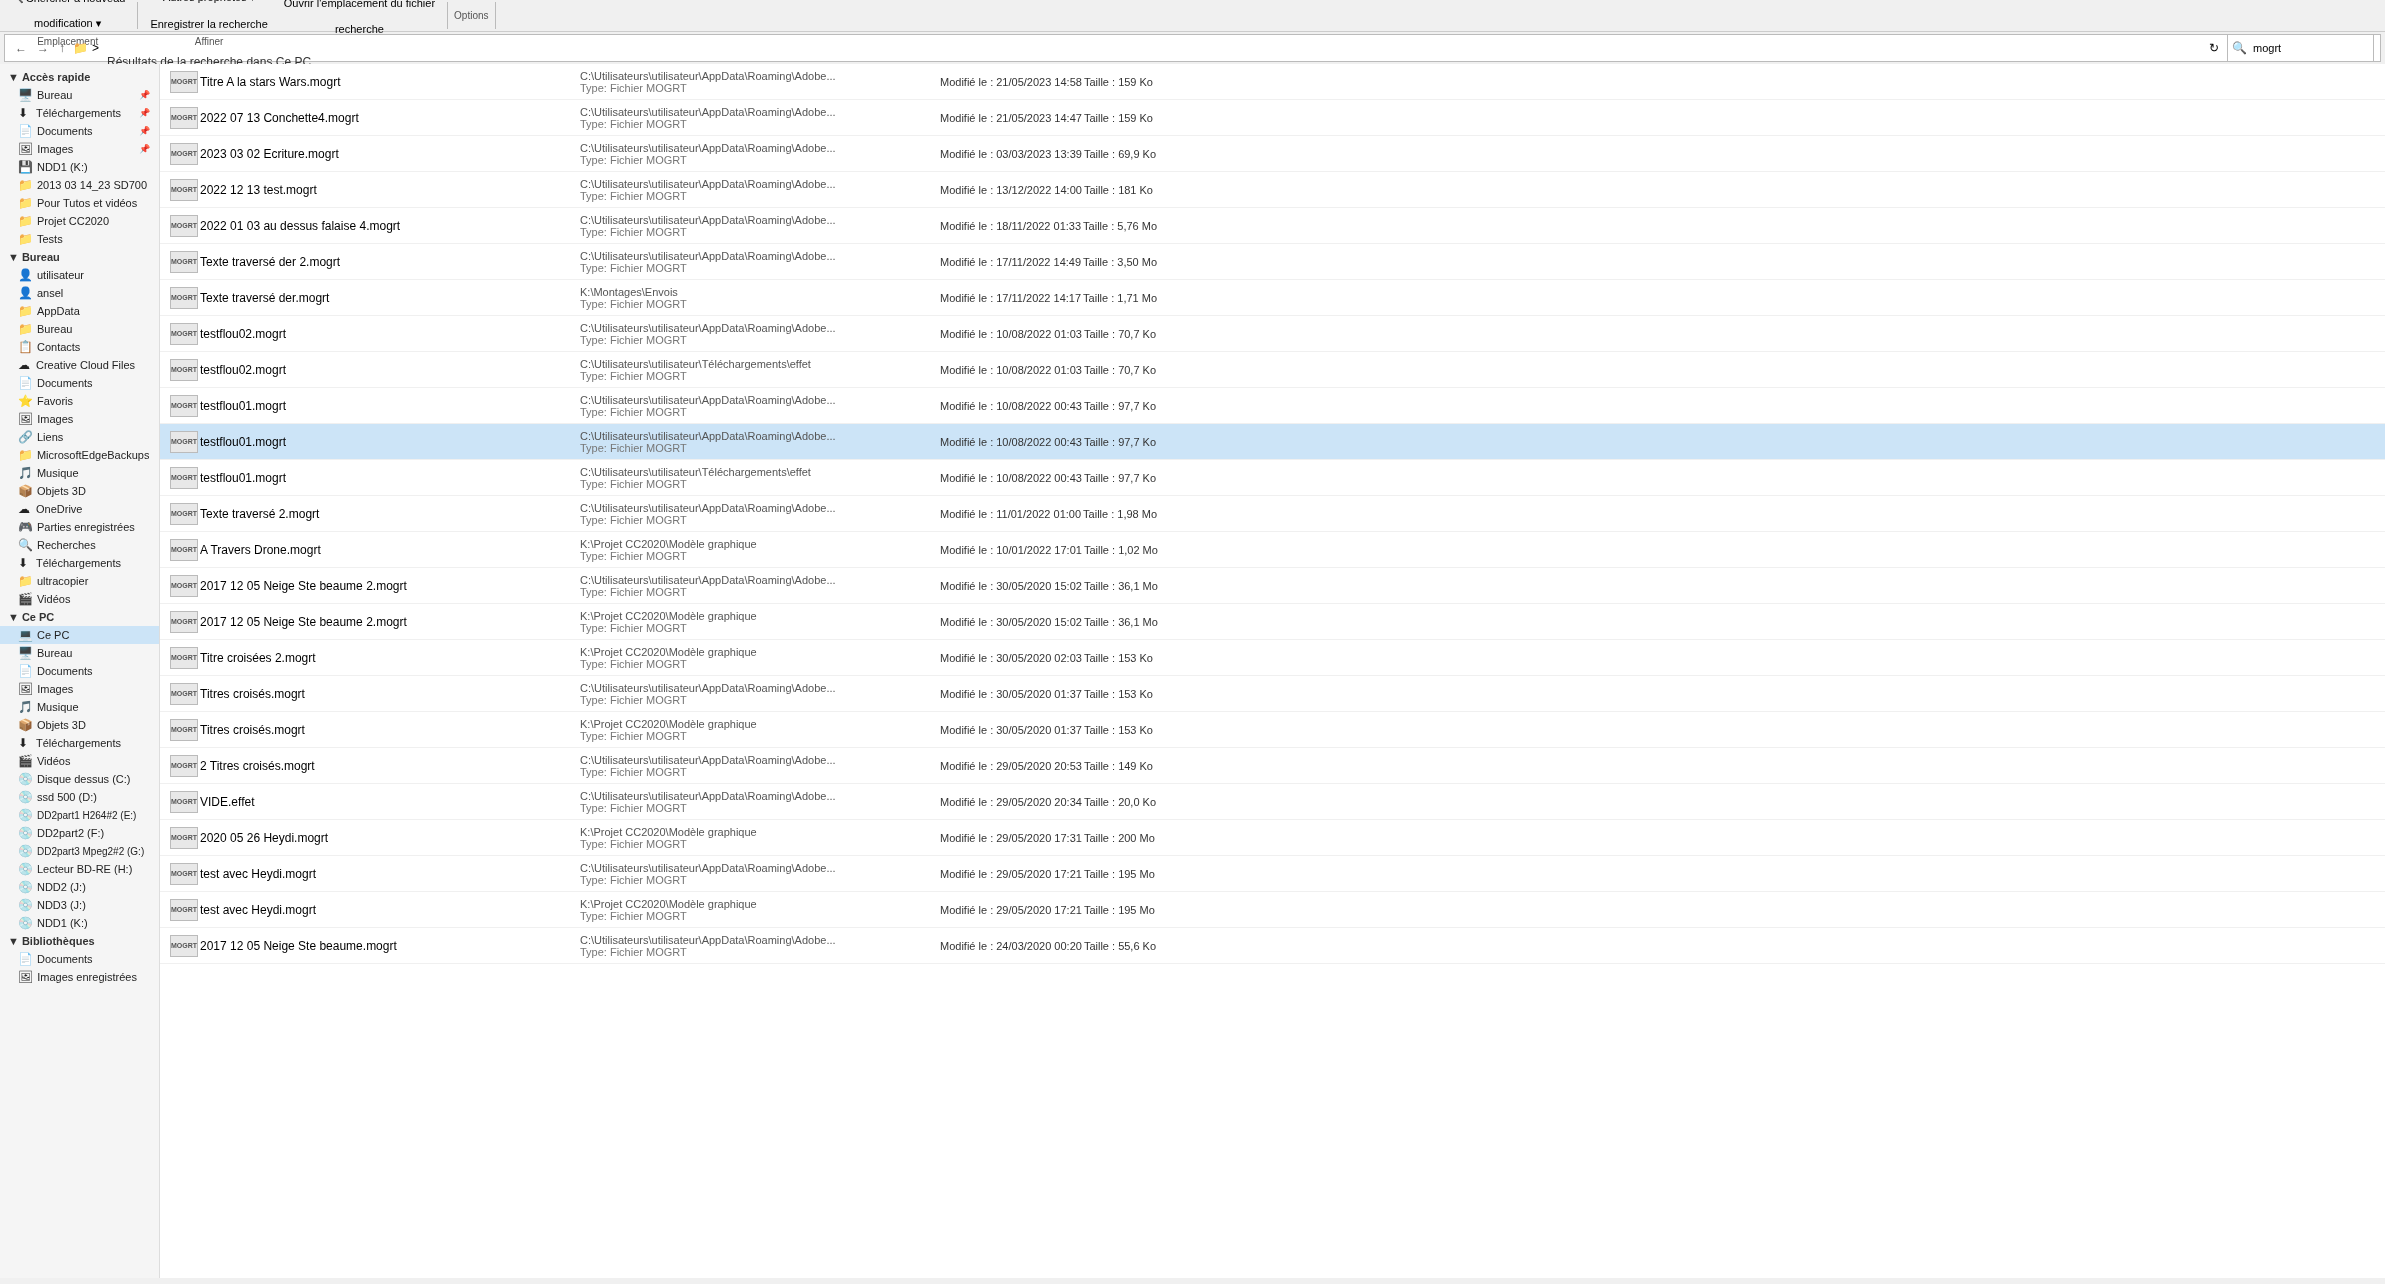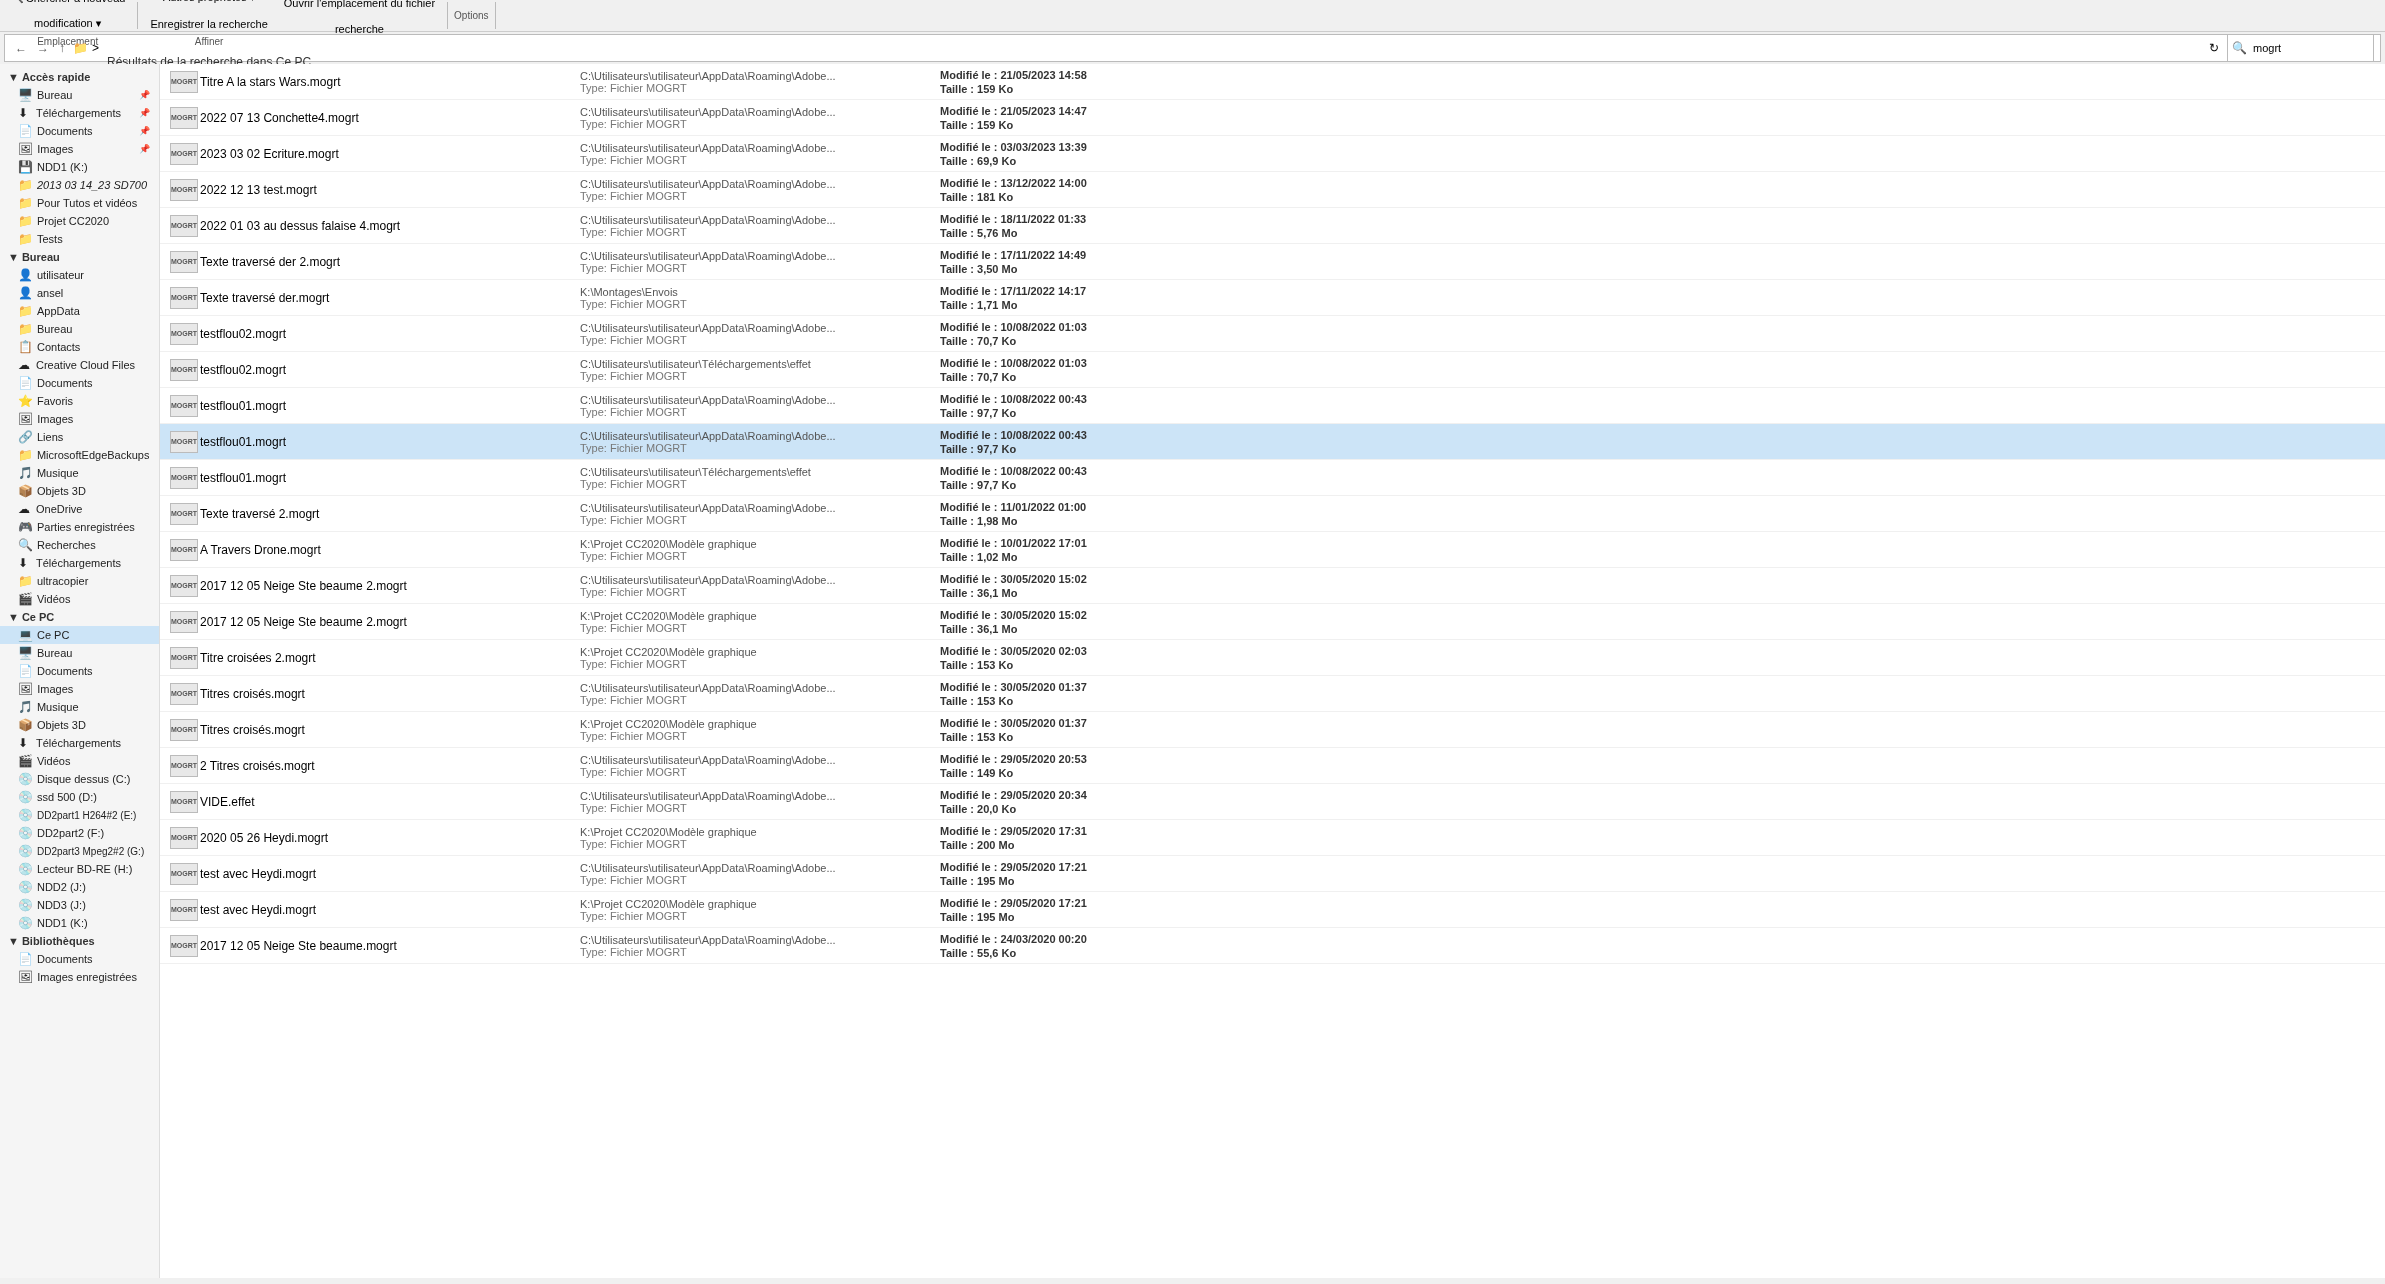--- a/index.html
+++ b/index.html
@@ -195,23 +195,21 @@
       padding-right: 8px;
       overflow: hidden;
       text-overflow: ellipsis;
       white-space: nowrap;
     }
     .file-meta {
       flex: 1;
       font-size: 11px;
       color: #333;
       display: flex;
-      flex-direction: column;
       gap: 2px;
-      font-weight: bold;
     }
     .file-meta-line {
       font-size: 11px;
     }
   </style>
 </head>
 <body>
 
 <div class="toolbar">
   <div class="toolbar-group">
@@ -301,21 +299,21 @@
       <span class="icon">🖼</span>
       <span>Images</span>
       <span class="sidebar-pin">📌</span>
     </div>
     <div class="sidebar-item">
       <span class="icon">💾</span>
       <span>NDD1 (K:)</span>
     </div>
     <div class="sidebar-item">
       <span class="icon">📁</span>
-      <span style="overflow:hidden;text-overflow:ellipsis;font-style:italic;">2013 03 14_23 SD700</span>
+      <span style="overflow:hidden;text-overflow:ellipsis;">2013 03 14_23 SD700</span>
     </div>
     <div class="sidebar-item">
       <span class="icon">📁</span>
       <span style="overflow:hidden;text-overflow:ellipsis;">Pour Tutos et vidéos</span>
     </div>
     <div class="sidebar-item">
       <span class="icon">📁</span>
       <span>Projet CC2020</span>
     </div>
     <div class="sidebar-item">

